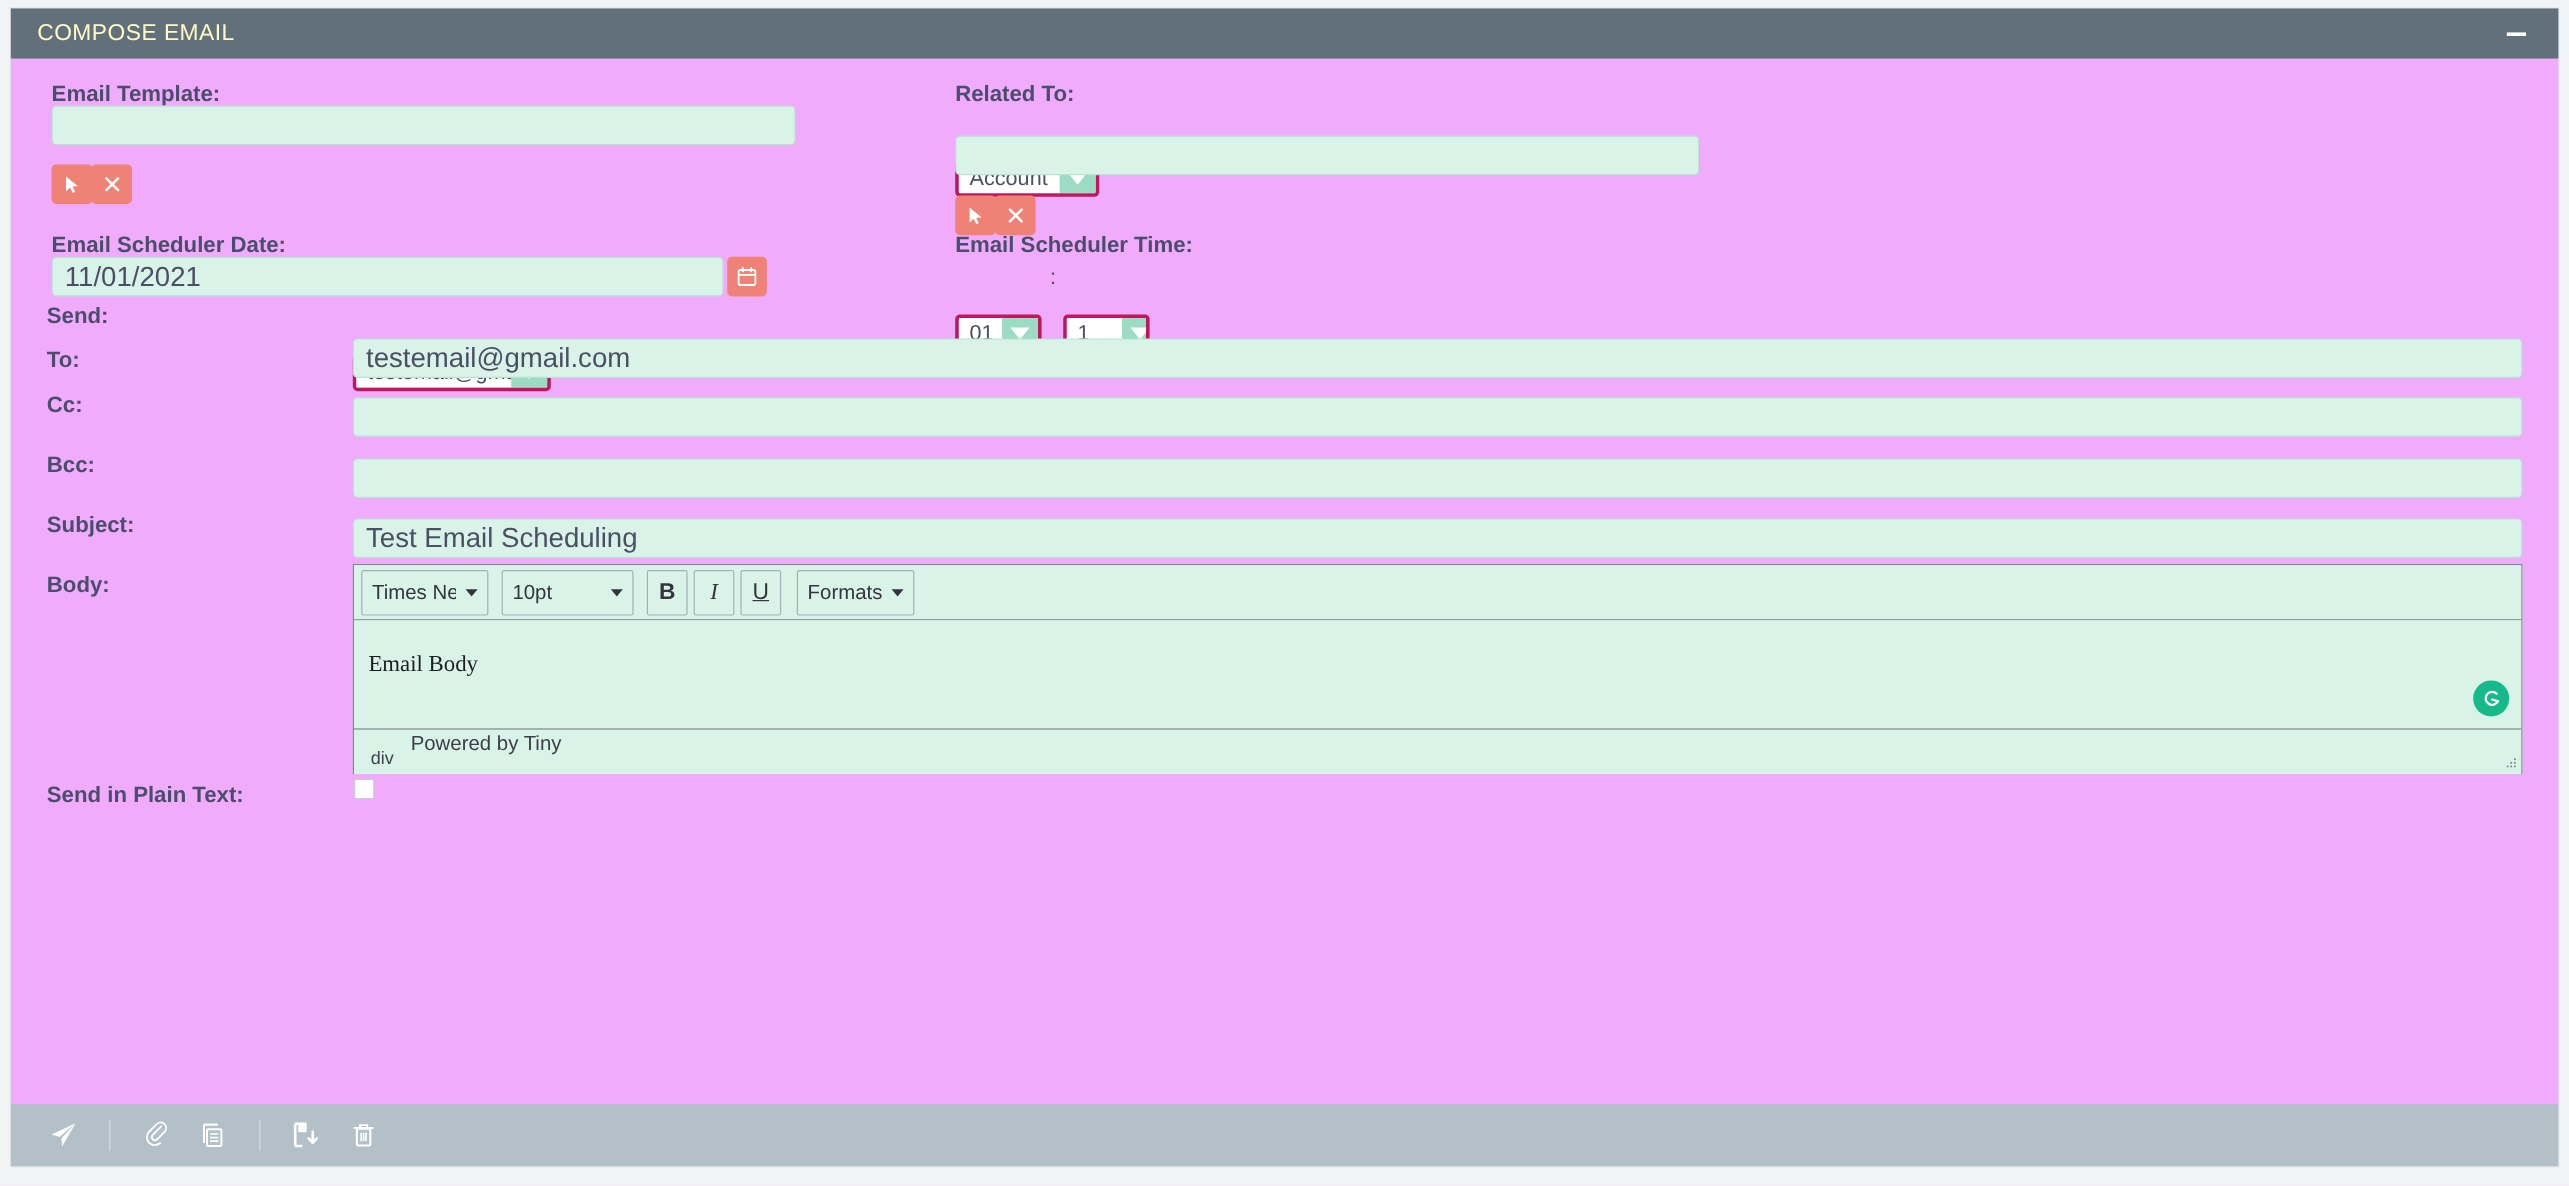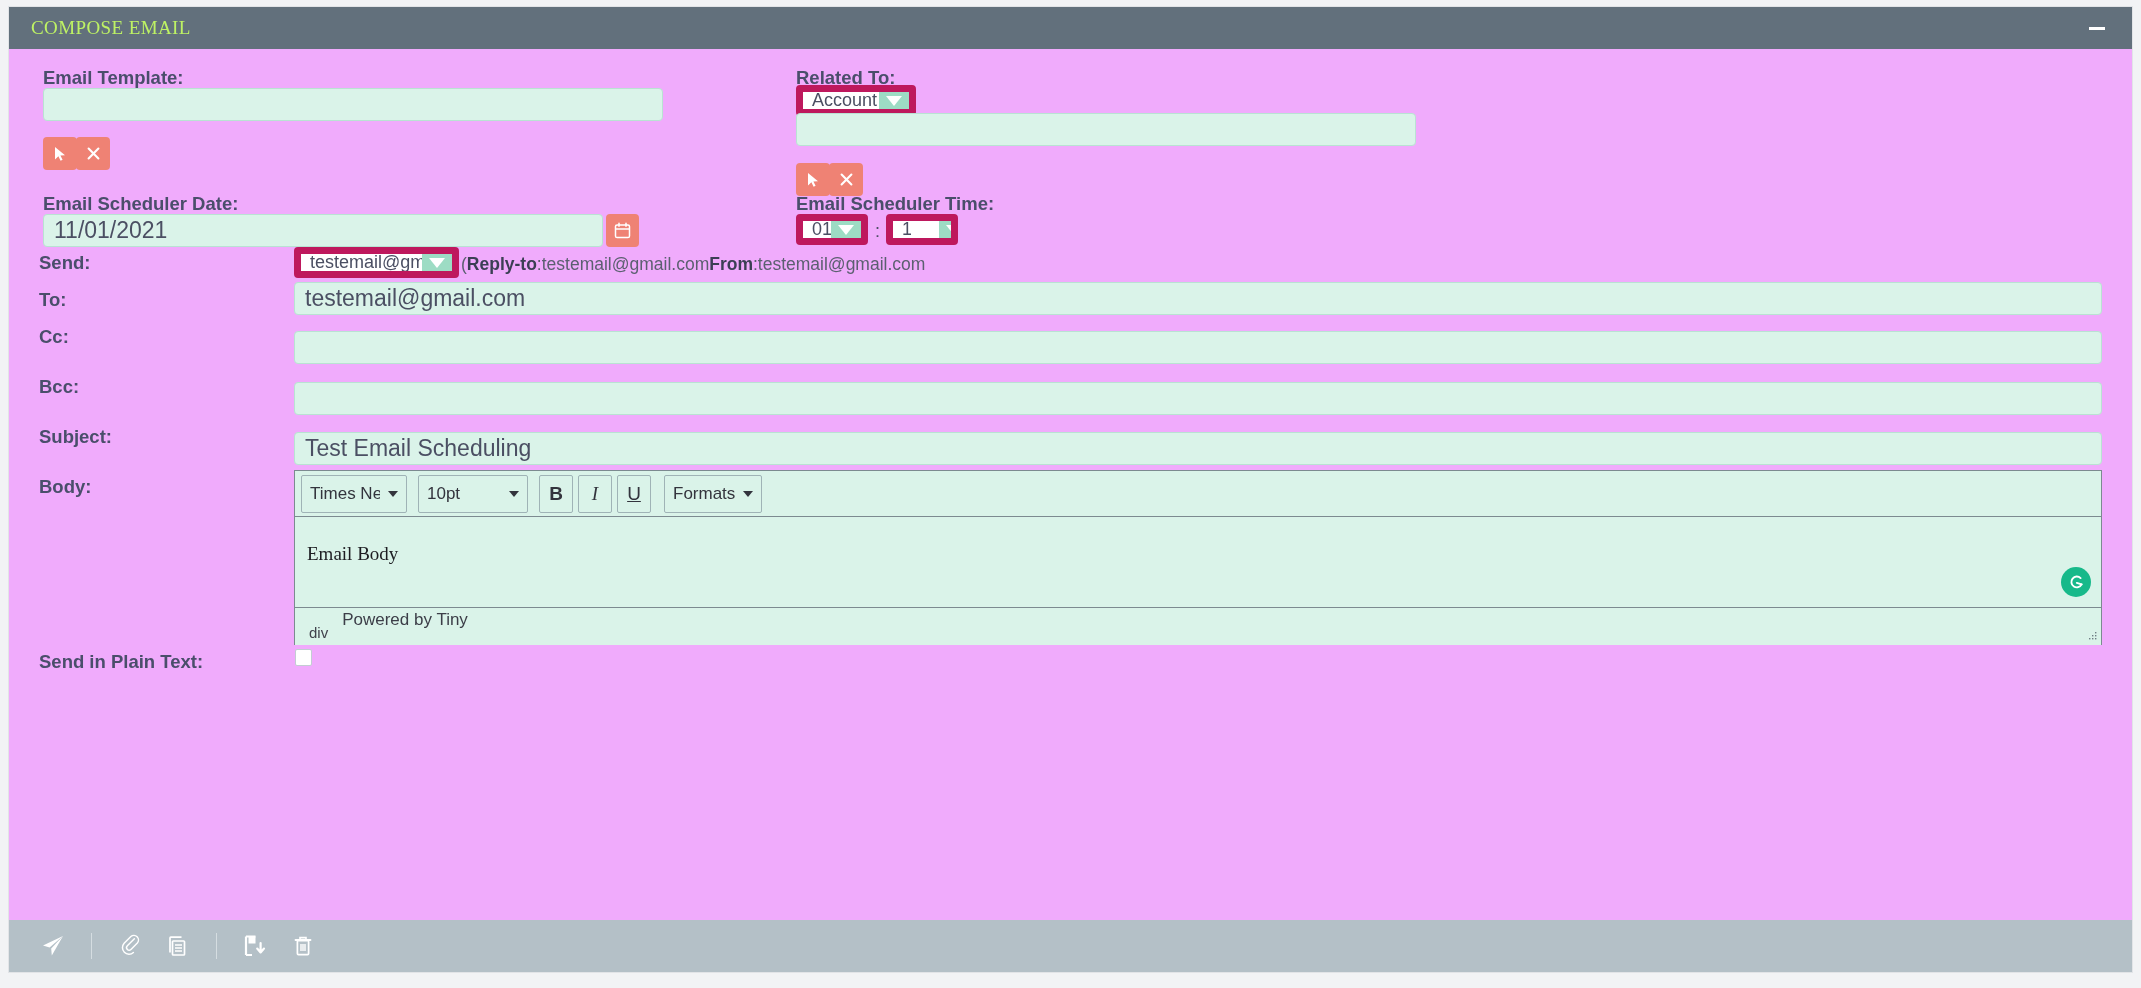--- a/index.html
+++ b/index.html
@@ -34,25 +34,25 @@
     left: 0; top: 0;
     width: 100%;
     height: 42px;
     background: #62707c;
     display: flex;
     align-items: center;
     box-sizing: border-box;
     padding: 0 22px 0 22px;
   }
   .panel-title {
-    color: #bef264;
+    color: #fef9c3;
     font-size: 19px;
     letter-spacing: 0.4px;
     font-weight: 400;
-    font-family: Liberation Serif, serif;
+    font-family: Liberation Sans, sans-serif;
   }
   .minimize-btn {
     margin-left: auto;
     width: 26px;
     height: 26px;
     display: flex;
     align-items: center;
     justify-content: center;
     cursor: pointer;
   }
@@ -113,25 +113,26 @@
     padding: 0;
   }
   .redbtn svg { display: block; }
 
   
   .combo {
     position: absolute;
     box-sizing: border-box;
     display: flex;
     align-items: stretch;
-    border: 7px solid #be185d;
+    border: 3px solid #be185d;
     border-radius: 4px;
     overflow: hidden;
     background: #ffffff;
     cursor: pointer;
+    margin-top: 48px;
   }
   .combo-val {
     flex: 1 1 auto;
     background: #ffffff;
     display: flex;
     align-items: center;
     padding: 0 9px;
     font-size: 18px;
     color: #4b4f63;
     font-family: "Liberation Sans", sans-serif;
@@ -394,21 +395,20 @@
           </span>
       </div>
 
       <span class="lbl" style="left:30px; top:203px;">Send:</span>
       <div class="combo" style="left:285px; top:198px; width:165px; height:31px;">
         <span class="combo-val">testemail@gmail.com</span>
         <span class="combo-arrow">
             <i></i>
           </span>
       </div>
-      <span class="reply-note" style="left:452px; top:205px;"><span>(</span><b>Reply-to</b><span>:testemail@gmail.com</span><b>From</b><span>:testemail@gmail.com</span></span>
 
       <span class="lbl" style="left:30px; top:240px;">To:</span>
       <input class="inp" style="left: 285px; top: 233px; width: 1808px; height: 33px;" value="testemail@gmail.com">
 
       <span class="lbl" style="left:30px; top:277px;">Cc:</span>
       <input class="inp" style="left: 285px; top: 282px; width: 1808px; height: 33px;" value="">
 
       <span class="lbl" style="left:30px; top:327px;">Bcc:</span>
       <input class="inp" style="left: 285px; top: 333px; width: 1808px; height: 33px;" value="">
 

